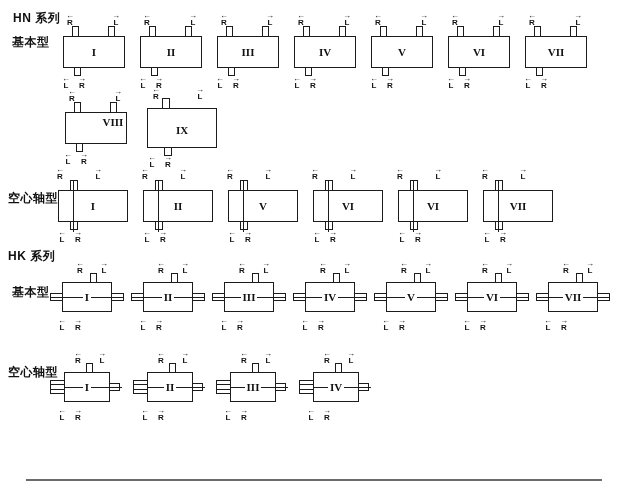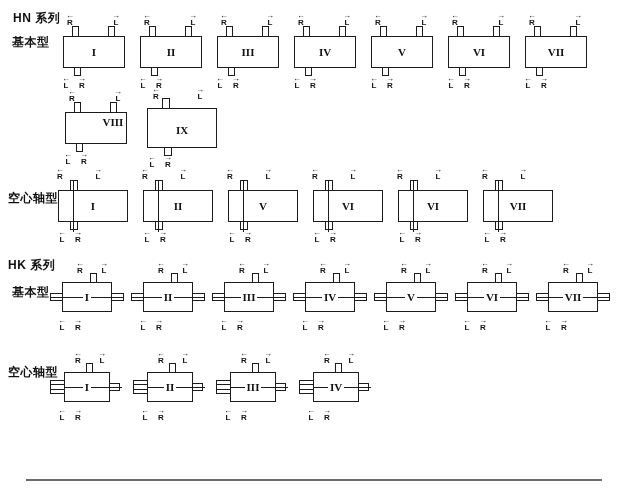--- a/index.html
+++ b/index.html
@@ -63,21 +63,21 @@
         font-family: "Liberation Sans", sans-serif; }
 </style>
 </head>
 <body>
 
 <div id="canvas">
 
   <div class="seclabel" style="left:13px; top:10px">HN 系列</div>
   <div class="seclabel" style="left:12px; top:34px">基本型</div>
   <div class="seclabel" style="left:8px; top:190px">空心轴型</div>
-  <div class="seclabel" style="left:8px; top:257px">HK 系列</div>
+  <div class="seclabel" style="left:8px; top:248px">HK 系列</div>
   <div class="seclabel" style="left:12px; top:284px">基本型</div>
   <div class="seclabel" style="left:8px; top:364px">空心轴型</div>
 
   <div class="row" style="top: 14px; left: 60px; gap: 7px;">
       <div class="unit" style="width: 70px; height: 76px;">
         <div class="stub" style="left: 12px; top: 12px; width: 7px; height: 11px;"></div>
         <div class="stub" style="left: 48px; top: 12px; width: 7px; height: 11px;"></div>
         <div class="stub" style="left: 14px; top: 53px; width: 7px; height: 9px;"></div>
         <div class="gbox" style="left: 3px; top: 22px; width: 62px; height: 32px;"></div>
         <div class="numwrap" style="left: 3px; top: 22px; width: 62px; height: 32px;">

